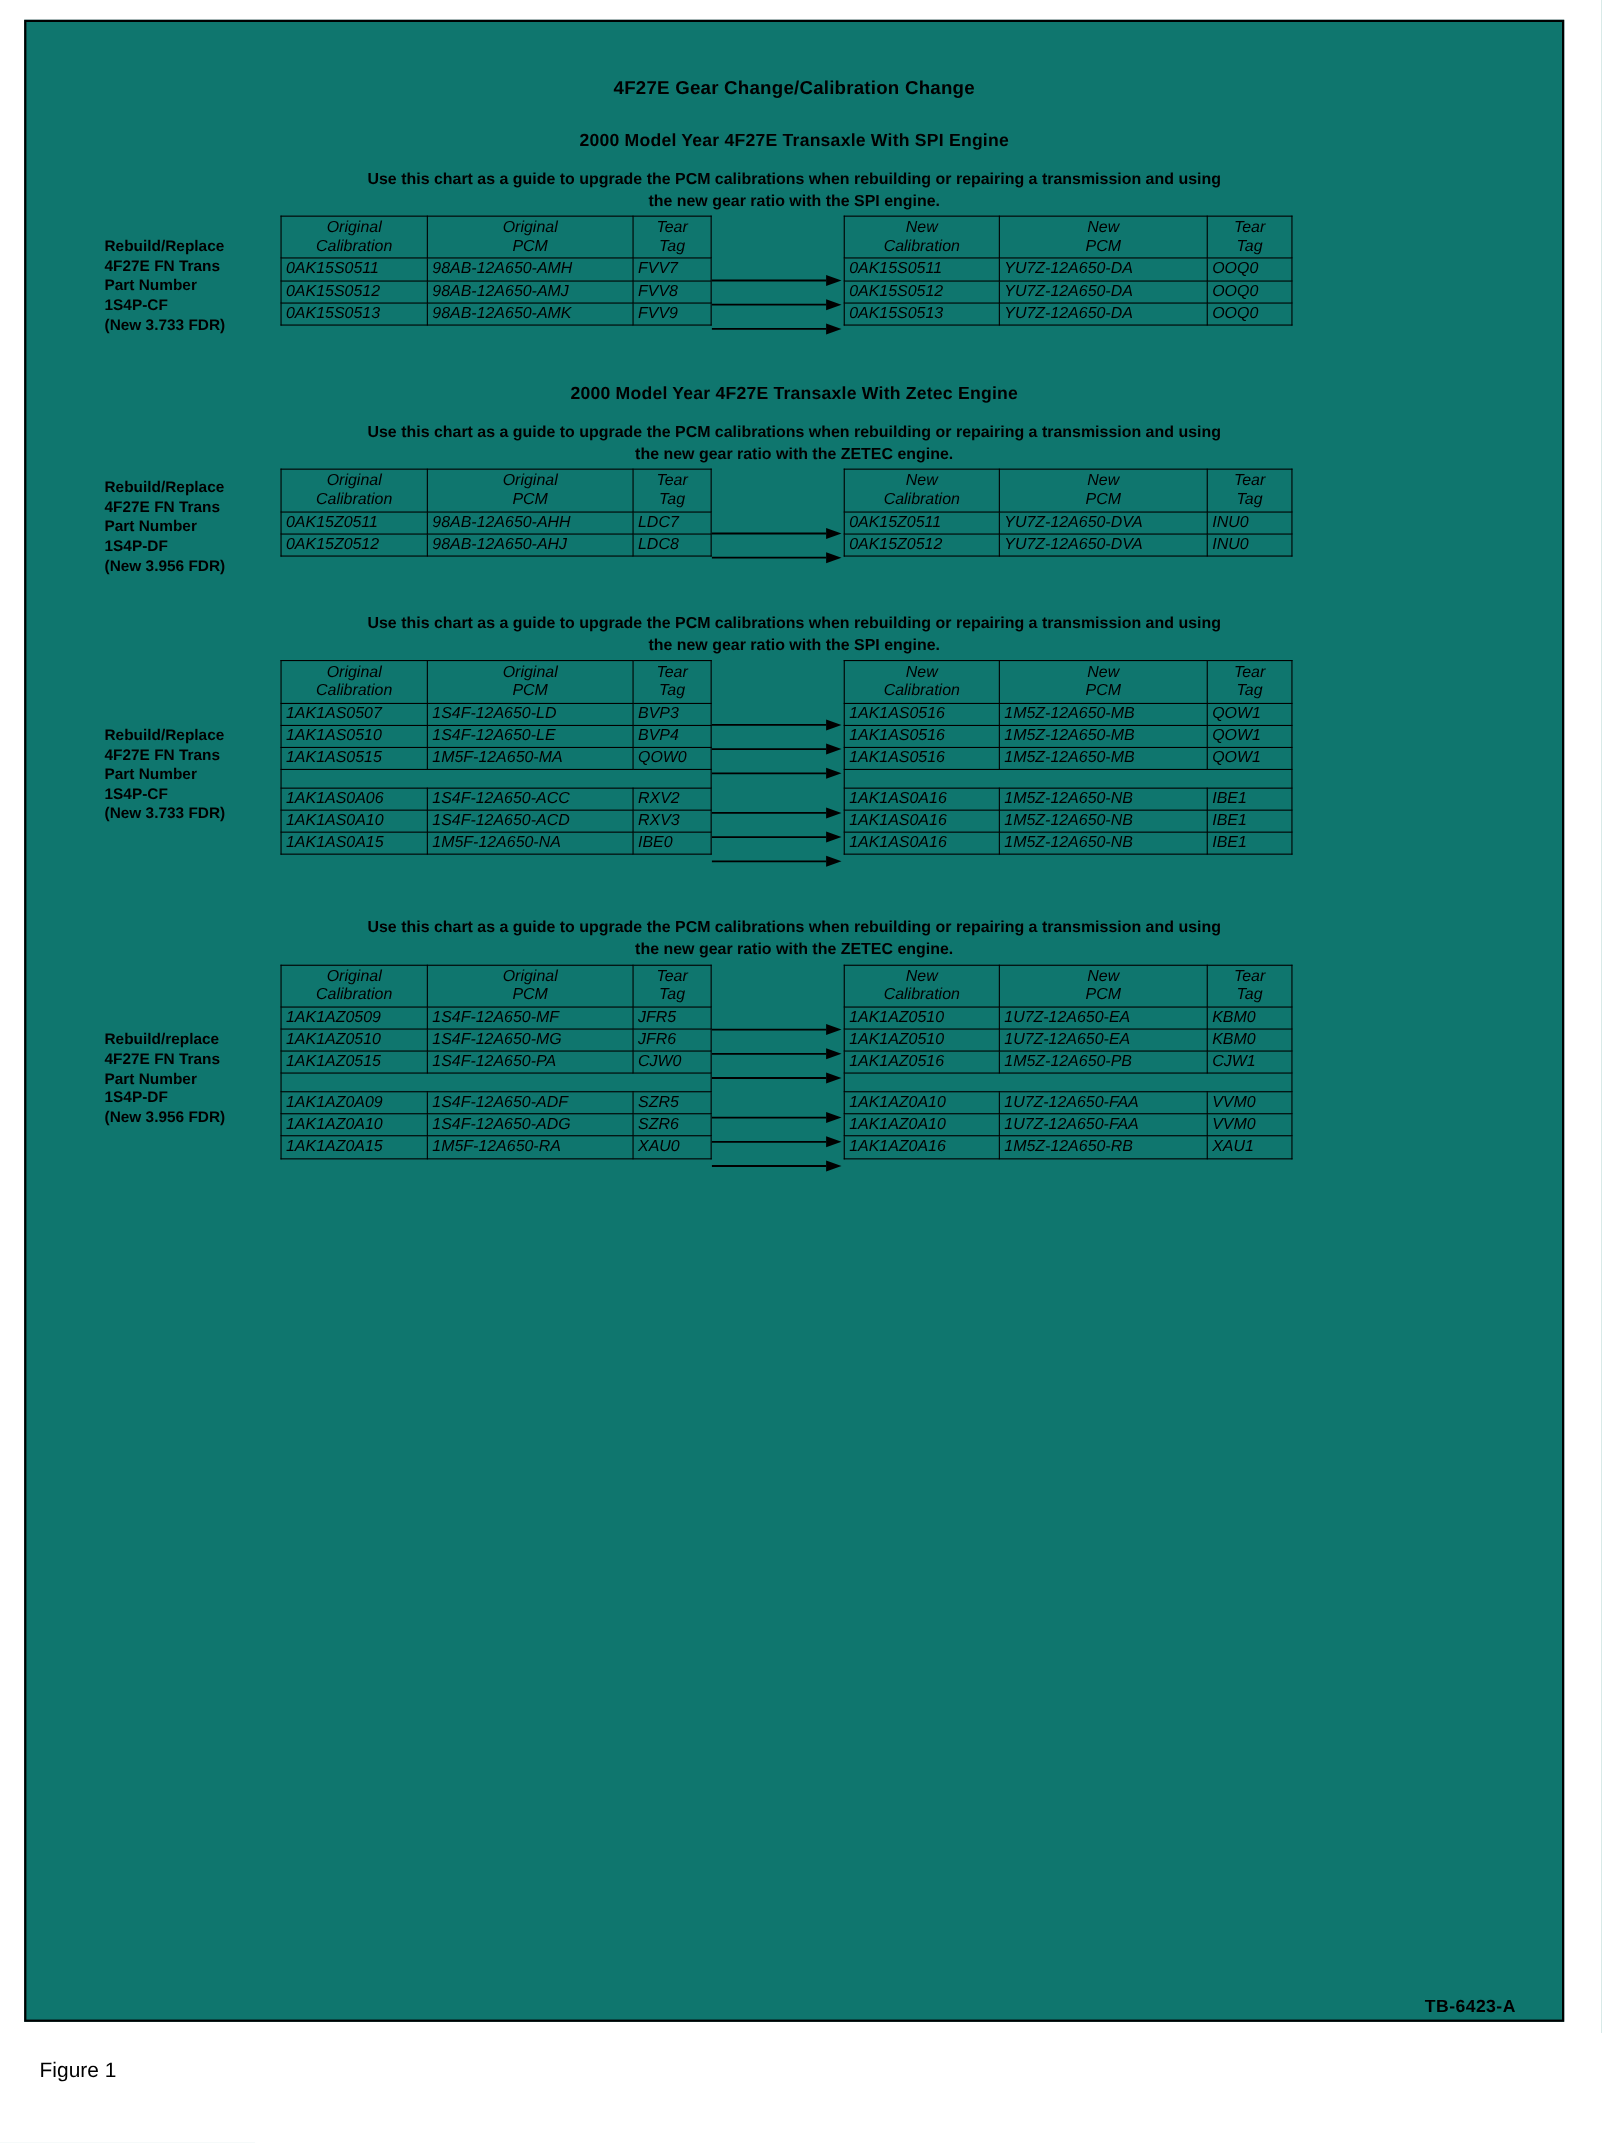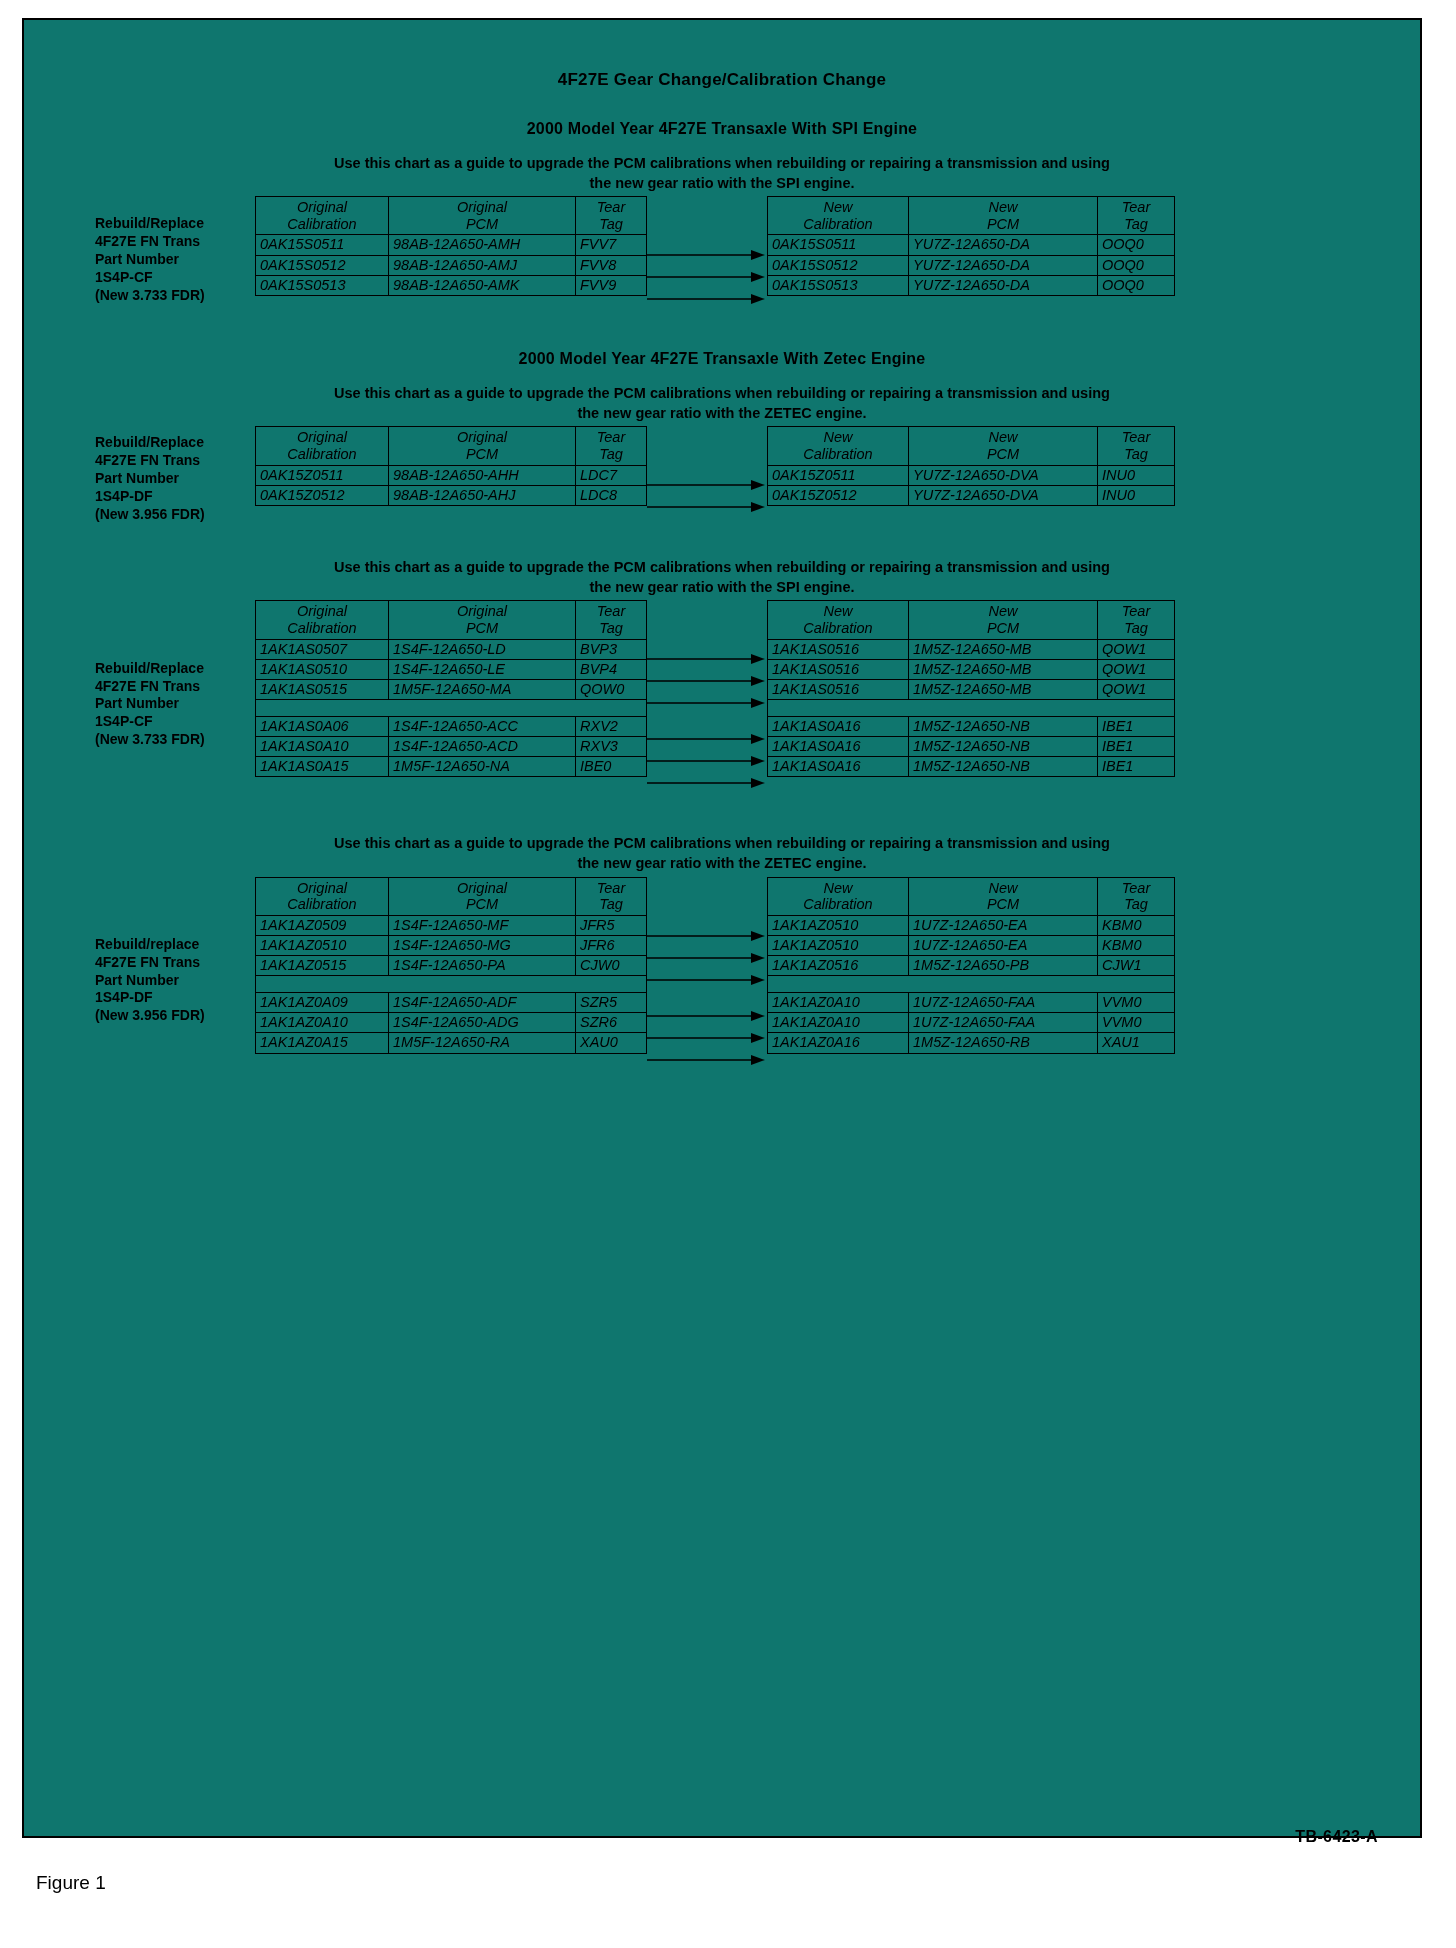--- a/index.html
+++ b/index.html
@@ -106,21 +106,21 @@
   }
   .arrows {
     position: relative;
     width: 120px;
     align-self: stretch;
   }
   .arrows svg { display: block; }
   .tb-code {
     position: absolute;
     right: 42px;
-    bottom: 40px;
+    bottom: 52px;
     font-weight: bold;
     font-size: 16px;
     letter-spacing: .4px;
   }
   .figure-caption {
     position: absolute;
     left: 36px;
     top: 1872px;
     font-size: 19px;
   }

